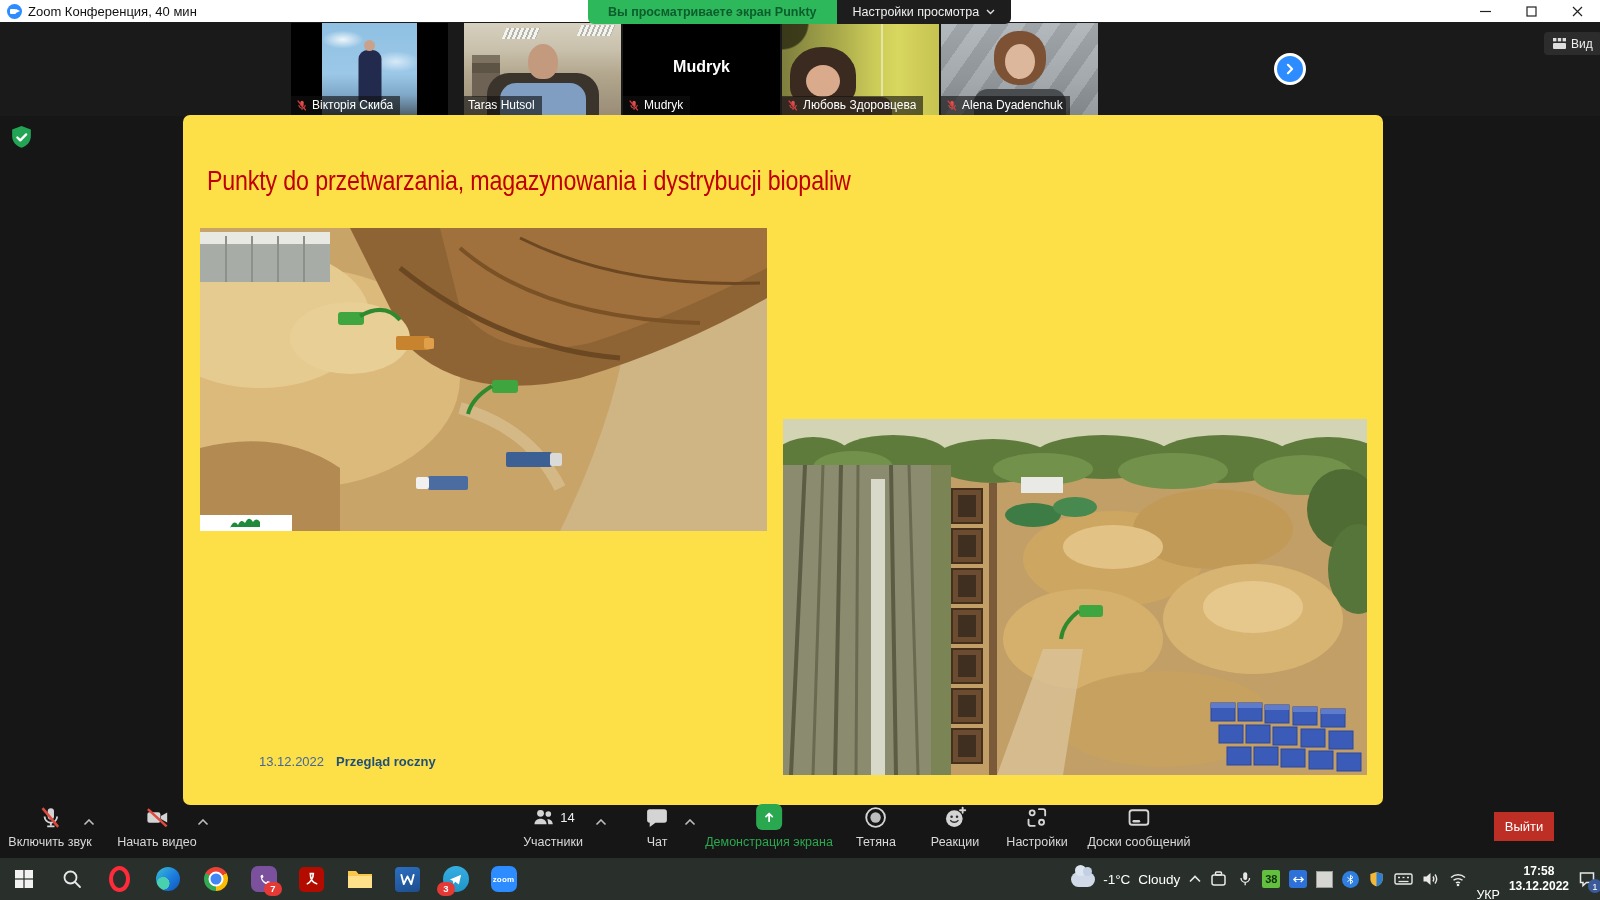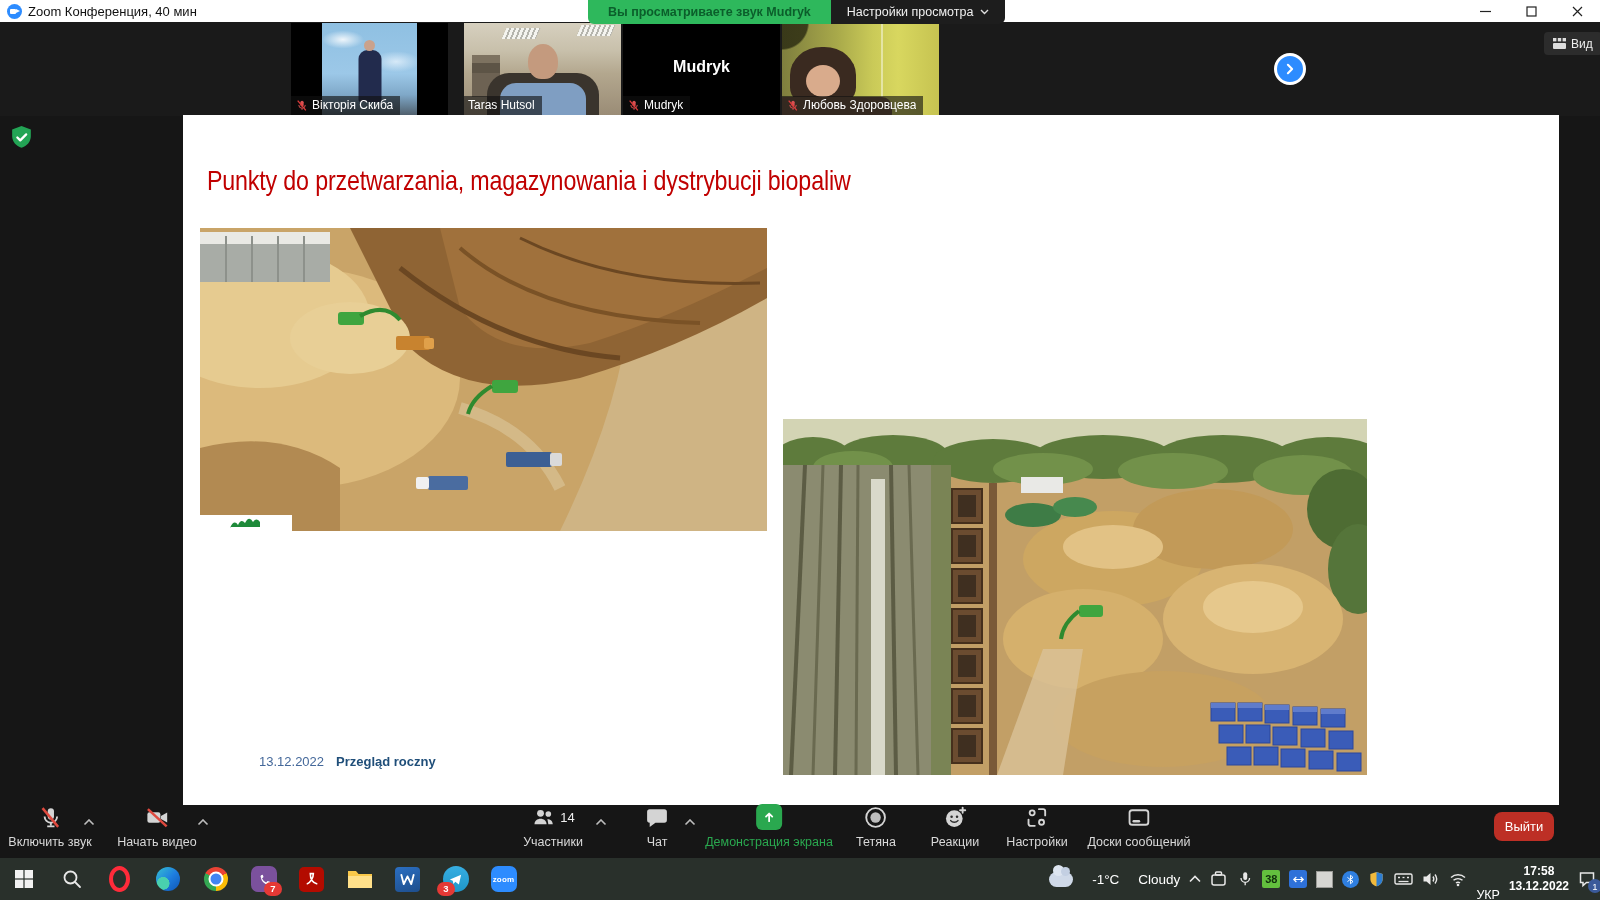--- a/index.html
+++ b/index.html
@@ -92,40 +92,40 @@
   .next-btn{position:absolute;left:1274px;top:31px;width:32px;height:32px;border-radius:50%;
             background:#2d8cff;border:3px solid #fff;box-sizing:border-box;
             display:flex;align-items:center;justify-content:center;cursor:pointer;}
   .view-btn{position:absolute;left:1544px;top:10px;height:23px;background:#2c2c2c;border-radius:4px;
             color:#eee;font-size:12px;display:flex;align-items:center;gap:5px;padding:0 9px;}
   .grid-ico{display:block;}
 
   .shield{position:absolute;left:9px;top:125px;z-index:5;}
 
   
-  .share-area{position:absolute;left:183px;top:115px;width:1376px;height:690px;background:#ffffff;}
+  .share-area{position:absolute;left:183px;top:115px;width:1200px;height:690px;background:#fde047;border-radius:7px;}
   .slide-title{position:absolute;left:24px;top:50px;font-size:28px;color:#c00000;white-space:nowrap;
                transform:scaleX(.83);transform-origin:left center;letter-spacing:-.2px;}
   .photo{position:absolute;overflow:hidden;}
   .photo svg{display:block;width:100%;height:100%;}
   .photo-left{left:17px;top:113px;width:567px;height:303px;}
   .photo-right{left:600px;top:304px;width:584px;height:356px;}
   .footer-date{position:absolute;left:76px;top:639px;font-size:13px;color:#44689a;}
   .footer-text{position:absolute;left:153px;top:639px;font-size:13px;font-weight:bold;color:#1f4e79;}
 
   
   .toolbar{position:absolute;left:0;top:790px;width:1600px;height:68px;z-index:10;}
   .tb{position:absolute;top:14px;transform:translateX(-50%);display:flex;flex-direction:column;
       align-items:center;gap:5px;color:#d9d9d9;font-size:12.5px;cursor:pointer;white-space:nowrap;}
   .tb .ico-row{height:26px;display:flex;align-items:center;gap:4px;}
   .tb.green-label{color:#2aa84f;}
   .count{font-size:13px;color:#efefef;}
   .chev{position:absolute;top:22px;transform:translateX(-50%);cursor:pointer;}
   .share-sq{width:26px;height:26px;border-radius:6px;background:#2aa84f;display:flex;align-items:center;justify-content:center;}
-  .leave-btn{position:absolute;left:1494px;top:22px;width:60px;height:29px;background:#bd2f25;border-radius:8px;
+  .leave-btn{position:absolute;left:1494px;top:22px;width:60px;height:29px;background:#bd2f25;border-radius:0;
              color:#fff;font-size:13px;display:flex;align-items:center;justify-content:center;cursor:pointer;}
 
   
   .taskbar{position:absolute;left:0;top:858px;width:1600px;height:42px;background:#29302b;z-index:20;}
   .apps{position:absolute;left:10px;top:0;height:42px;display:flex;align-items:center;gap:21px;}
   .app{width:27px;height:27px;position:relative;display:flex;align-items:center;justify-content:center;cursor:pointer;}
   .badge{position:absolute;min-width:14px;height:14px;border-radius:8px;background:#e53935;color:#fff;
          font-size:9.5px;font-weight:bold;display:flex;align-items:center;justify-content:center;padding:0 2px;z-index:2;}
   .badge.br{right:-5px;bottom:-3px;} .badge.bl{left:-5px;bottom:-3px;}
   .opera-o{width:13px;height:18px;border:4.5px solid #ff2b3a;border-radius:50%;}
@@ -139,21 +139,21 @@
   .viber-c{width:26px;height:26px;border-radius:7px;background:#7b519d;display:flex;align-items:center;justify-content:center;}
   .acrobat-c{width:25px;height:25px;border-radius:5px;background:#b30b00;display:flex;align-items:center;justify-content:center;}
   .word-c{width:25px;height:25px;border-radius:4px;background:linear-gradient(160deg,#2b6fc2,#1e4e8c);
           display:flex;align-items:center;justify-content:center;}
   .tg-c{width:26px;height:26px;border-radius:50%;background:linear-gradient(180deg,#37aee2,#1e96c8);
         display:flex;align-items:center;justify-content:center;}
   .zoomapp-c{width:26px;height:26px;border-radius:7px;background:#2d8cff;display:flex;align-items:center;justify-content:center;
              color:#fff;font-size:8px;font-weight:bold;letter-spacing:.2px;}
   .tray{position:absolute;right:4px;top:0;height:42px;display:flex;align-items:center;gap:9px;color:#fff;}
   .tray .ti{display:flex;align-items:center;justify-content:center;cursor:pointer;position:relative;}
-  .weather{display:flex;align-items:center;gap:19px;font-size:13.5px;cursor:pointer;}
+  .weather{display:flex;align-items:center;gap:8px;font-size:13.5px;cursor:pointer;}
   .cloud{width:24px;height:15px;background:#cfd9e8;border-radius:8px;position:relative;}
   .cloud::before{content:"";position:absolute;left:4px;top:-7px;width:11px;height:11px;border-radius:50%;background:#dde5f0;}
   .cloud::after{content:"";position:absolute;right:3px;top:-5px;width:9px;height:9px;border-radius:50%;background:#c3cfe2;}
   .cnt38{width:18px;height:18px;background:#63c03e;color:#10300c;font-size:11px;font-weight:bold;
          display:flex;align-items:center;justify-content:center;border-radius:2px;}
   .tvb{width:18px;height:18px;background:#2e71d9;border-radius:3px;display:flex;align-items:center;justify-content:center;}
   .graysq{width:15px;height:15px;background:#d6d6d2;border:1px solid #9a9a96;}
   .btc{width:17px;height:17px;border-radius:50%;background:#2f7fe0;display:flex;align-items:center;justify-content:center;}
   .lang{font-size:12.5px;cursor:pointer;margin-top:31px;}
   .clock{font-size:12px;text-align:center;line-height:1.25;cursor:pointer;font-weight:bold;}
@@ -180,21 +180,21 @@
     </div>
     <div class="win-btn">
       <svg width="11" height="11" viewBox="0 0 11 11">
           <path d="M1 1l9 9M10 1l-9 9" stroke="#222" stroke-width="1.2"></path>
         </svg>
     </div>
   </div>
 </div>
 
 <div class="banner">
-  <div class="banner-green">Вы просматриваете звук Mudryk</div>
+  <div class="banner-green">Вы просматриваете экран Punkty</div>
   <div class="banner-dark">
     <span>Настройки просмотра</span>
     <svg width="9" height="6" viewBox="0 0 9 6">
         <path d="M1 1l3.5 3.5L8 1" stroke="#ddd" stroke-width="1.4" fill="none"></path>
       </svg>
   </div>
 </div>
 
 <div class="strip">
 
@@ -249,20 +249,35 @@
       <svg class="mic-off" width="13" height="13" viewBox="0 0 24 24">
           <rect x="10" y="3" width="6" height="11" rx="3" fill="#d85050"></rect>
           <path d="M7 11a6 6 0 0 0 12 0" stroke="#d85050" stroke-width="1.8" fill="none"></path>
           <line x1="13" y1="17" x2="13" y2="20" stroke="#d85050" stroke-width="1.8"></line>
           <line x1="5" y1="3" x2="20" y2="21" stroke="#e03a3a" stroke-width="2.4"></line>
         </svg>
       <span>Любовь Здоровцева</span>
     </div>
   </div>
 
+  <div class="tile t5" style="left:941px">
+    <div class="vid"></div>
+    <div class="hair"></div>
+      <div class="face"></div>
+      <div class="torso"></div>
+    <div class="name-tag">
+      <svg class="mic-off" width="13" height="13" viewBox="0 0 24 24">
+          <rect x="10" y="3" width="6" height="11" rx="3" fill="#d85050"></rect>
+          <path d="M7 11a6 6 0 0 0 12 0" stroke="#d85050" stroke-width="1.8" fill="none"></path>
+          <line x1="13" y1="17" x2="13" y2="20" stroke="#d85050" stroke-width="1.8"></line>
+          <line x1="5" y1="3" x2="20" y2="21" stroke="#e03a3a" stroke-width="2.4"></line>
+        </svg>
+      <span>Alena Dyadenchuk</span>
+    </div>
+  </div>
 
 
   <div class="next-btn">
     <svg width="14" height="14" viewBox="0 0 20 20">
         <path d="M7 4l6 6-6 6" stroke="#fff" stroke-width="3" fill="none" stroke-linecap="round" stroke-linejoin="round"></path>
       </svg>
   </div>
 
   <div class="view-btn">
     <svg class="grid-ico" width="13" height="11" viewBox="0 0 13 11">

